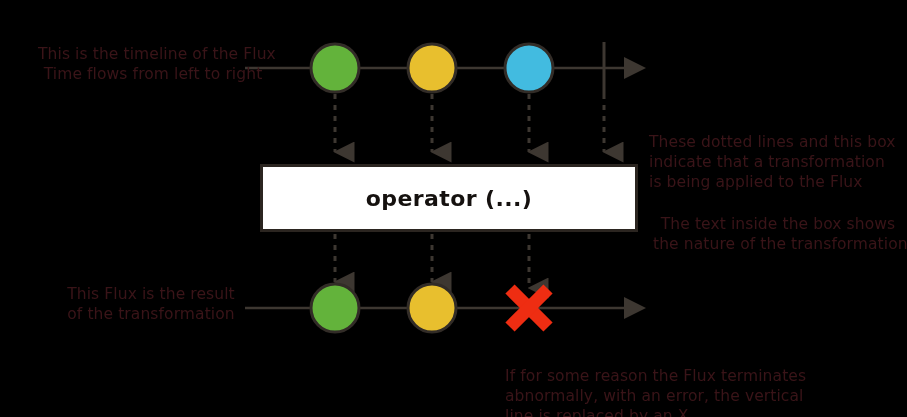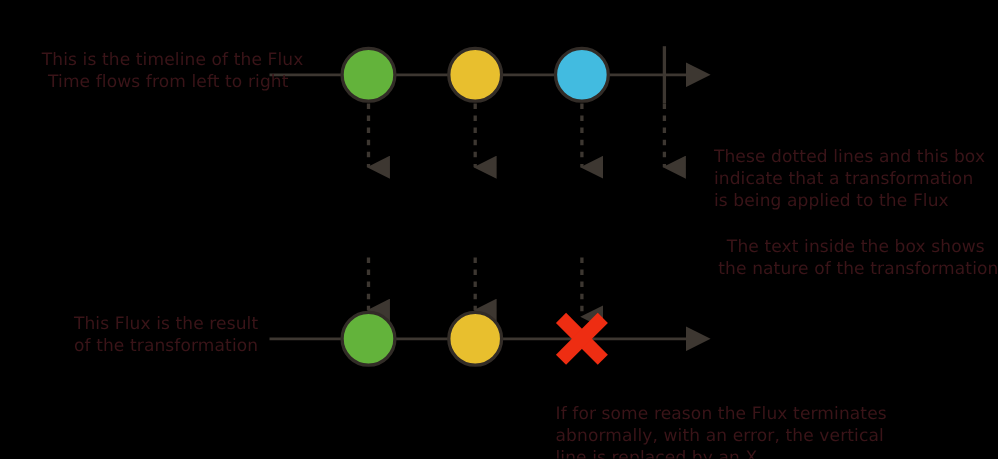--- a/index.html
+++ b/index.html
@@ -94,20 +94,23 @@
       <circle cx="335" cy="308" r="24" fill="#63b33b" stroke="#322c27" stroke-width="3"></circle>
       <circle cx="432" cy="308" r="24" fill="#e8bf2e" stroke="#322c27" stroke-width="3"></circle>
 
       <g stroke="#ee2d12" stroke-width="13" stroke-linecap="butt">
         <line x1="510" y1="289" x2="548" y2="327"></line>
         <line x1="548" y1="289" x2="510" y2="327"></line>
       </g>
     </g>
   </svg>
 
+  <div class="op-box" style="left:260px; top:164px; width:378px; height:68px;">
+    <span class="op-label">operator (...)</span>
+  </div>
 
   <div class="annot center" style="left:6px; top:45px; width:230px;margin-left:32px;">This is the timeline of the Flux
 Time flows from left to right</div>
 
 
 
   <div class="annot left" style="left:649px; top:133px; width:250px;">These dotted lines and this box
 indicate that a transformation
 is being applied to the Flux</div>
 

